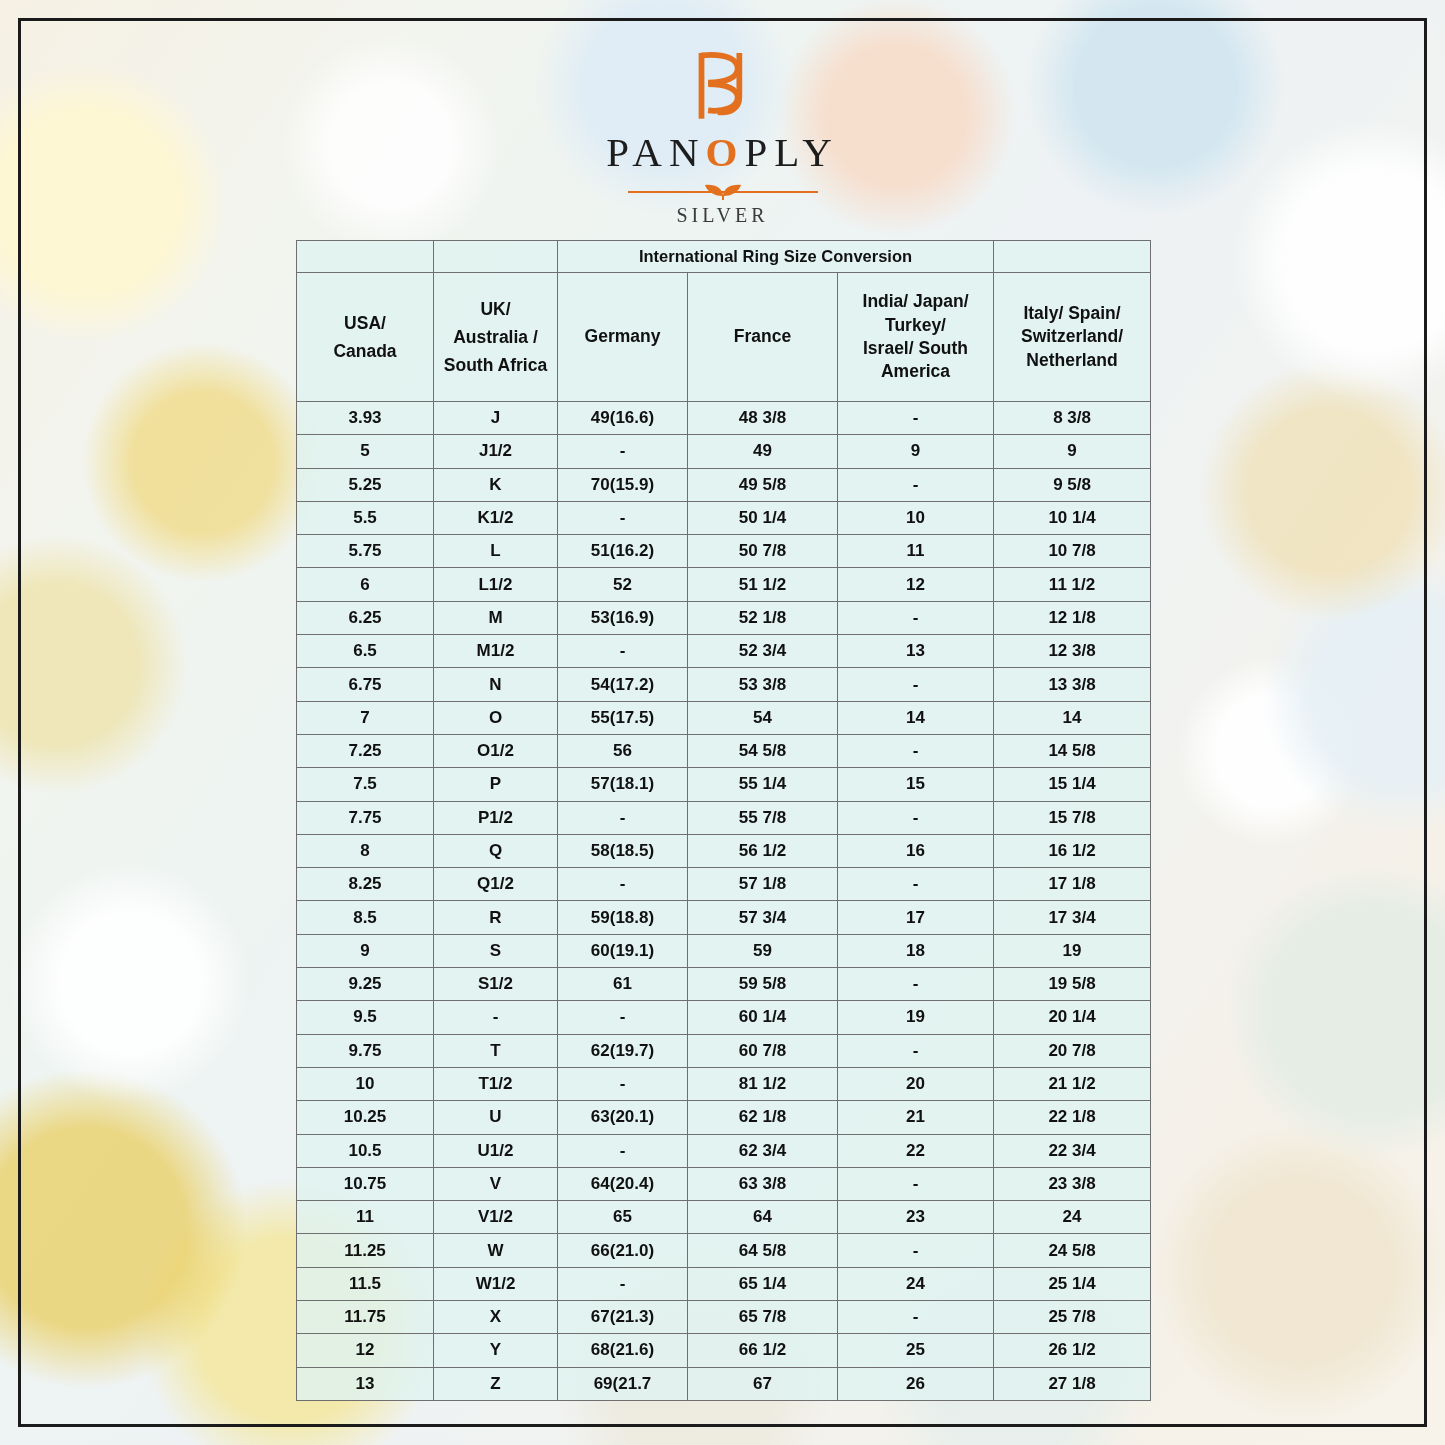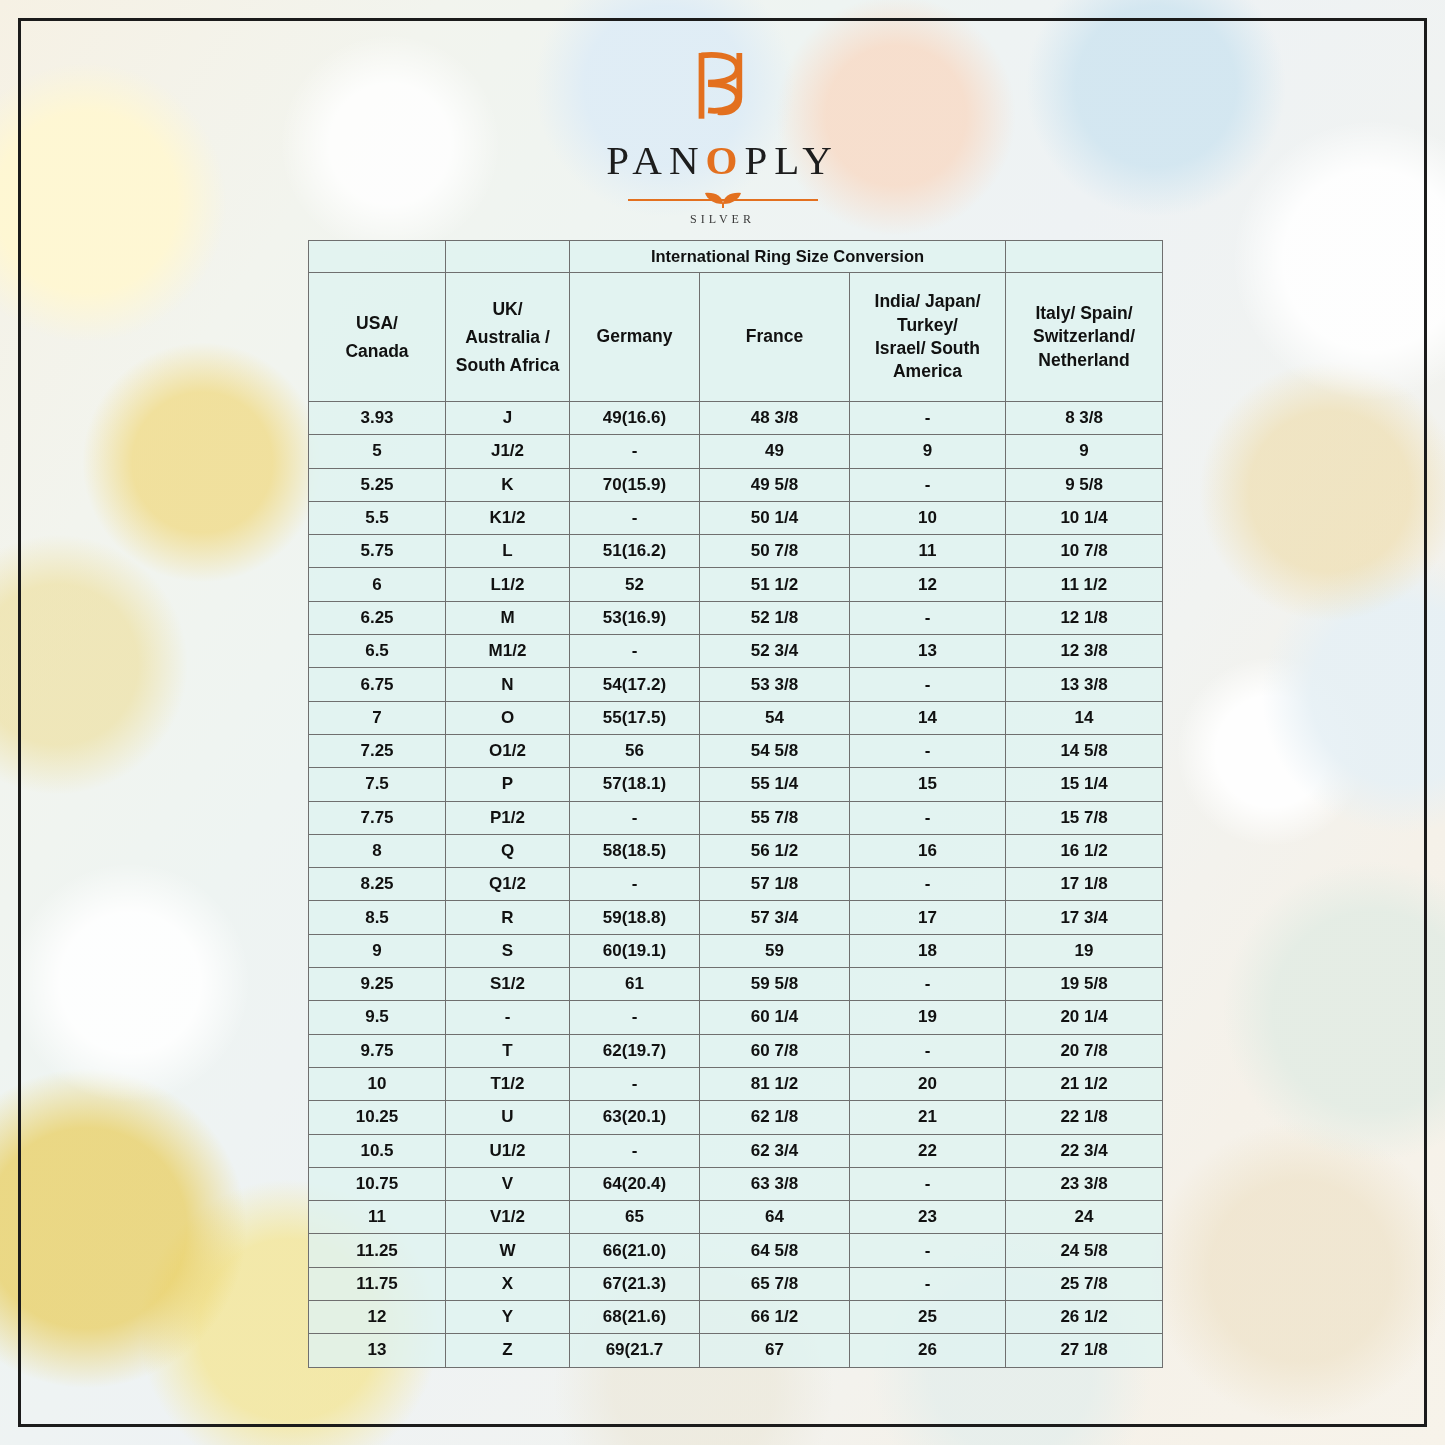--- a/index.html
+++ b/index.html
@@ -65,21 +65,21 @@
     top: 48px;
     width: 1445px;
     text-align: center;
   }
   .logo-mark {
     display: block;
     margin: 0 auto;
     height: 74px;
   }
   .logo-word {
-    margin-top: 14px;
+    margin-top: 6px;
     font-family: "Liberation Serif", serif;
     font-size: 41px;
     letter-spacing: 7px;
     color: #1d1d1d;
     font-weight: 400;
   }
   .logo-word .accent {
     color: #e3701f;
     font-weight: 700;
   }
@@ -99,29 +99,29 @@
   }
   .logo-divider .leaf {
     position: absolute;
     left: 50%;
     top: 0;
     transform: translateX(-50%);
   }
   .logo-sub {
     margin-top: 4px;
     font-family: "Liberation Serif", serif;
-    font-size: 12px;
+    font-size: 20px;
     letter-spacing: 4px;
     color: #3a3a3a;
   }
 
   
   .table-wrap {
     position: absolute;
-    left: 308px;
+    left: 296px;
     top: 240px;
     width: 854px;
   }
   table.ring {
     border-collapse: collapse;
     width: 854px;
     table-layout: fixed;
     background: rgba(226,243,241,0.62);
   }
   table.ring td, table.ring th {
@@ -454,20 +454,28 @@
             </tr>
             <tr class="data-row">
               <td class="usa">11.25</td>
               <td>W</td>
               <td>66(21.0)</td>
               <td>64 5/8</td>
               <td>-</td>
               <td>24 5/8</td>
             </tr>
             <tr class="data-row">
+              <td class="usa">11.5</td>
+              <td>W1/2</td>
+              <td>-</td>
+              <td>65 1/4</td>
+              <td>24</td>
+              <td>25 1/4</td>
+            </tr>
+            <tr class="data-row">
               <td class="usa">11.75</td>
               <td>X</td>
               <td>67(21.3)</td>
               <td>65 7/8</td>
               <td>-</td>
               <td>25 7/8</td>
             </tr>
             <tr class="data-row">
               <td class="usa">12</td>
               <td>Y</td>

